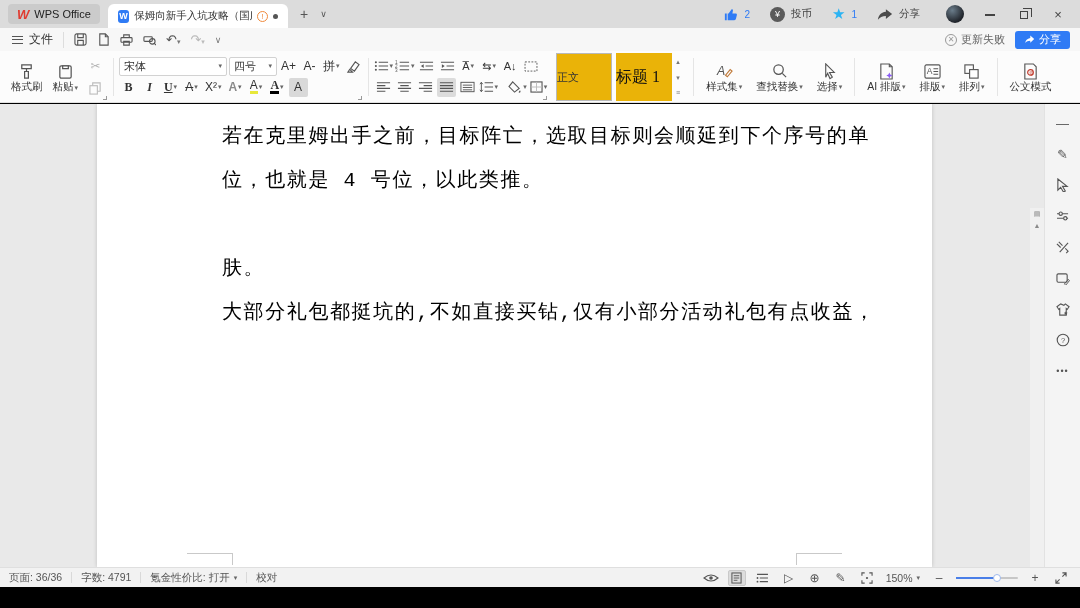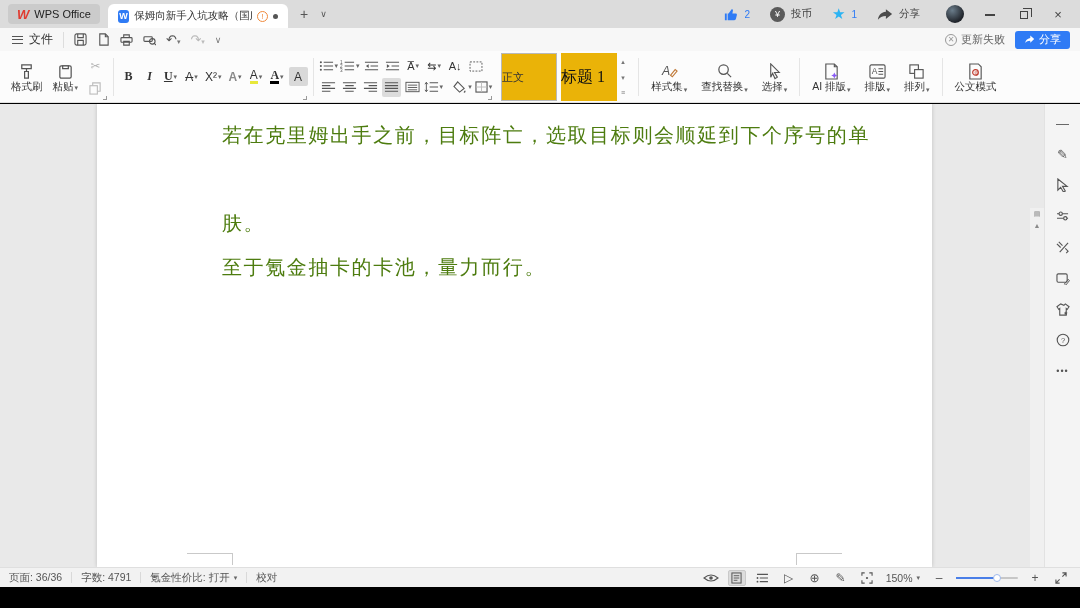--- a/index.html
+++ b/index.html
@@ -73,27 +73,27 @@
   .shadeA { background:#d9d9d9; }
   .icsvg { display:inline-flex; align-items:center; justify-content:center; min-width:19px; height:19px; border-radius:2px; }
   .icsvg.on { background:#dcdcdc; }
   .stylegallery { display:flex; align-items:center; gap:4px; margin:0 8px; position:relative; }
   .stybox { width:56px; height:48px; background:#eab308; display:flex; align-items:center; justify-content:flex-start; }
   .stybox.sel { border:1.5px solid #b9b9b9; }
   .stybox .s1 { font-size:11px; color:#333; font-family:"Liberation Serif",serif; }
   .stybox .s2 { font-size:16px; color:#111; font-family:"Liberation Serif",serif; }
   .spincol { display:flex; flex-direction:column; justify-content:space-between; height:38px; font-size:7px; color:#777; text-align:center; }
   .vbig { display:flex; flex-direction:column; align-items:center; justify-content:space-between; padding:3px 7px 1px; }
-  .vbig .blabel { font-size:10.5px; color:#333; white-space:nowrap; display:flex; align-items:flex-end; }
+  .vbig .blabel { font-size:10.5px; color:#333; white-space:nowrap; display:flex; align-items:center; }
 
   
   .docarea { position:absolute; top:104px; left:0; width:1080px; height:463px; background:#e9e9e9; overflow:hidden; }
   .page { position:absolute; left:97px; top:0; width:835px; height:463px; background:#fff; box-shadow:0 0 4px rgba(0,0,0,.18); }
   .pagetext { position:absolute; left:125px; top:9px; width:586px; }
-  .dline { height:44px; font-family:Liberation Mono, monospace; font-size:20px; letter-spacing:1.6px; color:#4d7c0f; white-space:nowrap; display:flex; align-items:center;text-align:right; }
+  .dline { height:44px; font-family:Liberation Mono, monospace; font-size:20px; letter-spacing:1.6px; color:#000000; white-space:nowrap; display:flex; align-items:center;text-align:right; }
   .dline.heading { font-size:23px; letter-spacing:1px; }
   .cornermark { position:absolute; width:46px; height:12px; border-top:1px solid #c9c9c9; }
   .cm-l { left:90px; top:449px; border-right:1px solid #c9c9c9; }
   .cm-r { left:699px; top:449px; border-left:1px solid #c9c9c9; }
 
   
   .scrollstrip { position:absolute; right:36px; top:104px; width:14px; height:463px; background:#f0f0f0; display:flex; flex-direction:column; align-items:center; }
   .scr-ic { font-size:7px; color:#8a8a8a; height:12px; line-height:12px; }
 
   
@@ -218,20 +218,41 @@
           </span>
       </div>
       <span class="launcher"></span>
     </div>
 
     <div class="rsep"></div>
 
     <div class="rgroup">
       <div class="cols">
         <div class="rrow">
+          <div class="fsel" style="width:108px;">
+            <span>宋体</span>
+              <span class="dd">▾</span>
+          </div>
+          <div class="fsel" style="width:48px;">
+            <span>四号</span>
+              <span class="dd">▾</span>
+          </div>
+          <span class="tbtn">A+</span>
+          <span class="tbtn">A-</span>
+          <span class="tbtn">
+              <span>拼</span>
+              <span class="dd">▾</span>
+            </span>
+          <span class="icsvg">
+              <svg width="14" height="13" viewBox="0 0 15 14">
+                <path d="M5 9l5-7 4 3-5 7z M4 10l-2 3h5z" fill="none" stroke="#555" stroke-width="1.2"></path>
+              </svg>
+            </span>
+        </div>
+        <div class="rrow">
           <span class="tbtn serifB">B</span>
           <span class="tbtn serifI">I</span>
           <span class="tbtn">
               <span class="uline serifB">U</span>
               <span class="dd">▾</span>
             </span>
           <span class="tbtn">
               <span class="strike">A</span>
               <span class="dd">▾</span>
             </span>
@@ -458,23 +479,24 @@
           </svg>
         <span class="blabel">公文模式</span>
       </div>
     </div>
   </div>
 
   <div class="docarea">
     <div class="page">
       <div class="pagetext">
         <div class="dline">若在克里姆出手之前，目标阵亡，选取目标则会顺延到下个序号的单</div>
+        <div class="dline">位，也就是 4 号位，以此类推。</div>
         <div class="dline"></div>
         <div class="dline">肤。</div>
-        <div class="dline">至于氪金抽卡的卡池，量力而行。</div>
+        <div class="dline">大部分礼包都挺坑的,不如直接买钻,仅有小部分活动礼包有点收益，</div>
       </div>
       <div class="cornermark cm-l"></div>
       <div class="cornermark cm-r"></div>
     </div>
 
     <div class="scrollstrip">
       <span class="scr-ic">▤</span>
       <span class="scr-ic">▲</span>
 
     </div>

